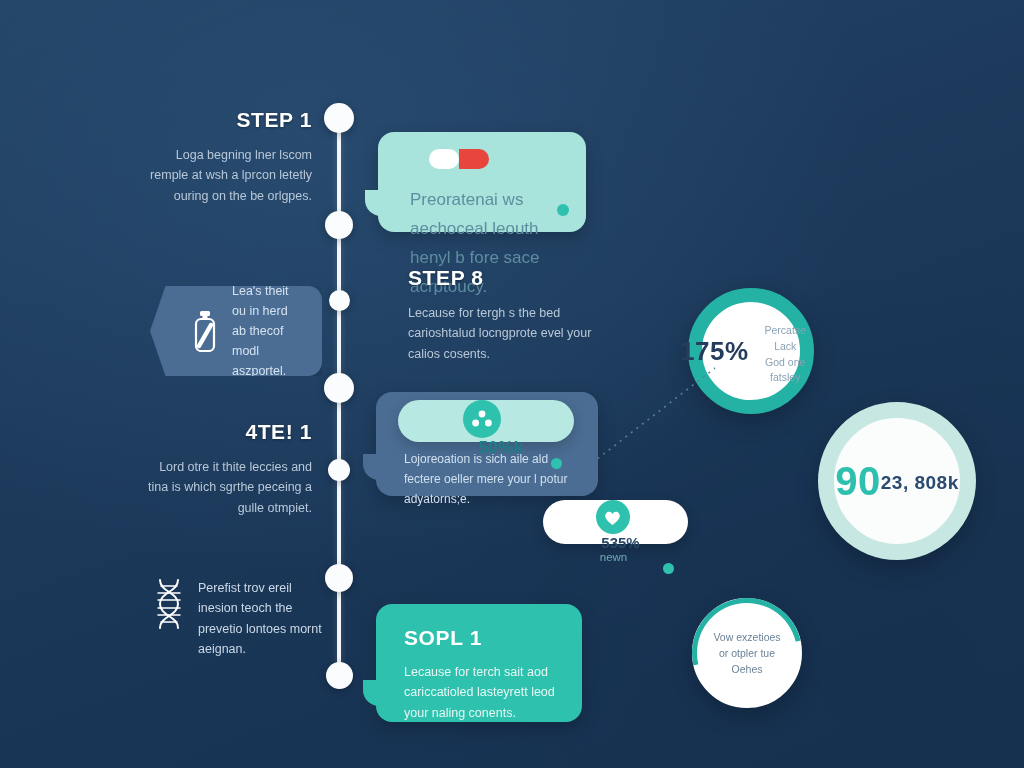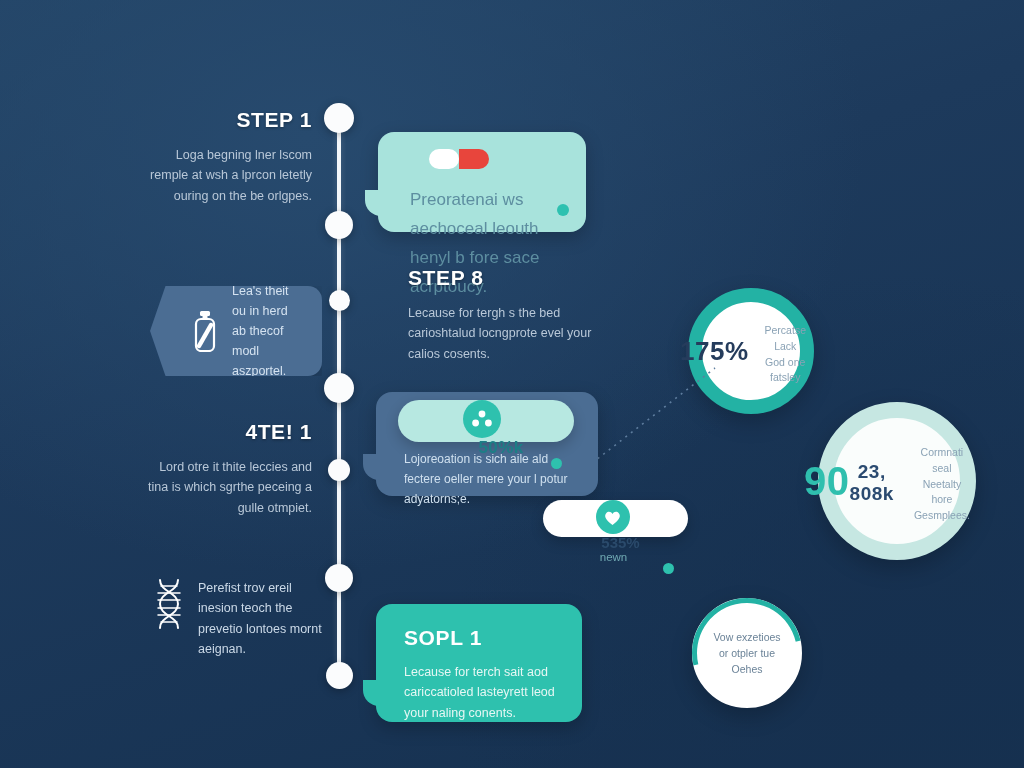--- a/index.html
+++ b/index.html
@@ -327,35 +327,34 @@
           <circle cx="4.6" cy="14" r="3.4" fill="#ffffff"></circle>
           <circle cx="17.4" cy="14" r="3.4" fill="#ffffff"></circle>
         </svg>
       </div>
       <div class="pill-value" style="margin-left:40px;">50%k</div>
       <div class="pill-dot"></div>
     </div>
     <div class="card-body-slate" style="position:absolute; left:28px; top:58px; width:180px;">Lojoreoation is sich aile ald fectere oeller mere your l potur adyatorns;e.</div>
   </div>
 
-  <div class="stat-pill pill-white" style="left:543px; top:500px; width:145px; height:37px; padding:0 14px 0 4px; box-sizing:border-box;">
+  <div class="stat-pill pill-white" style="left:543px; top:500px; width:145px; height:44px; padding:0 14px 0 4px; box-sizing:border-box;">
     <div class="pill-icon" style="width:34px;height:34px;margin-left:4px;">
       <svg class="icon-svg" width="19" height="17" viewBox="0 0 19 17">
         <path d="M9.5 16 C2 10.5 1 6.8 3.2 4.2 C5.1 2 8.2 2.6 9.5 5 C10.8 2.6 13.9 2 15.8 4.2 C18 6.8 17 10.5 9.5 16 Z" fill="#ffffff"></path>
       </svg>
     </div>
     <div class="pill-value-sm" style="margin-left:20px;">535%</div>
     <div class="pill-label">newn</div>
     <div class="pill-dot"></div>
   </div>
 
   <div class="donut donut-90" style="left:818px; top:402px; width:158px; height:158px;">
     <div class="donut-teal-num">90</div>
     <div class="donut-navy-num">23, 808k</div>
-    <div class="donut-cap" style="padding:0 20px;">Cormnati seal Neetalty hore Gesmplees.</div>
   </div>
 
   <div style="position:absolute; left:152px; top:578px; width:172px; display:flex; gap:12px; align-items:flex-start;">
     <div>
       <svg class="icon-svg" width="34" height="56" viewBox="0 0 34 56">
         <g stroke="#ffffff" stroke-width="2" fill="none" stroke-linecap="round">
           <path d="M8 2 C8 14 26 14 26 26 C26 38 8 38 8 50"></path>
           <path d="M26 2 C26 14 8 14 8 26 C8 38 26 38 26 50"></path>
           <path d="M9 8 L25 8 M6 15 L28 15 M6 22 L28 22 M6 30 L28 30 M6 37 L28 37 M9 44 L25 44" stroke-width="1.5"></path>
         </g>

